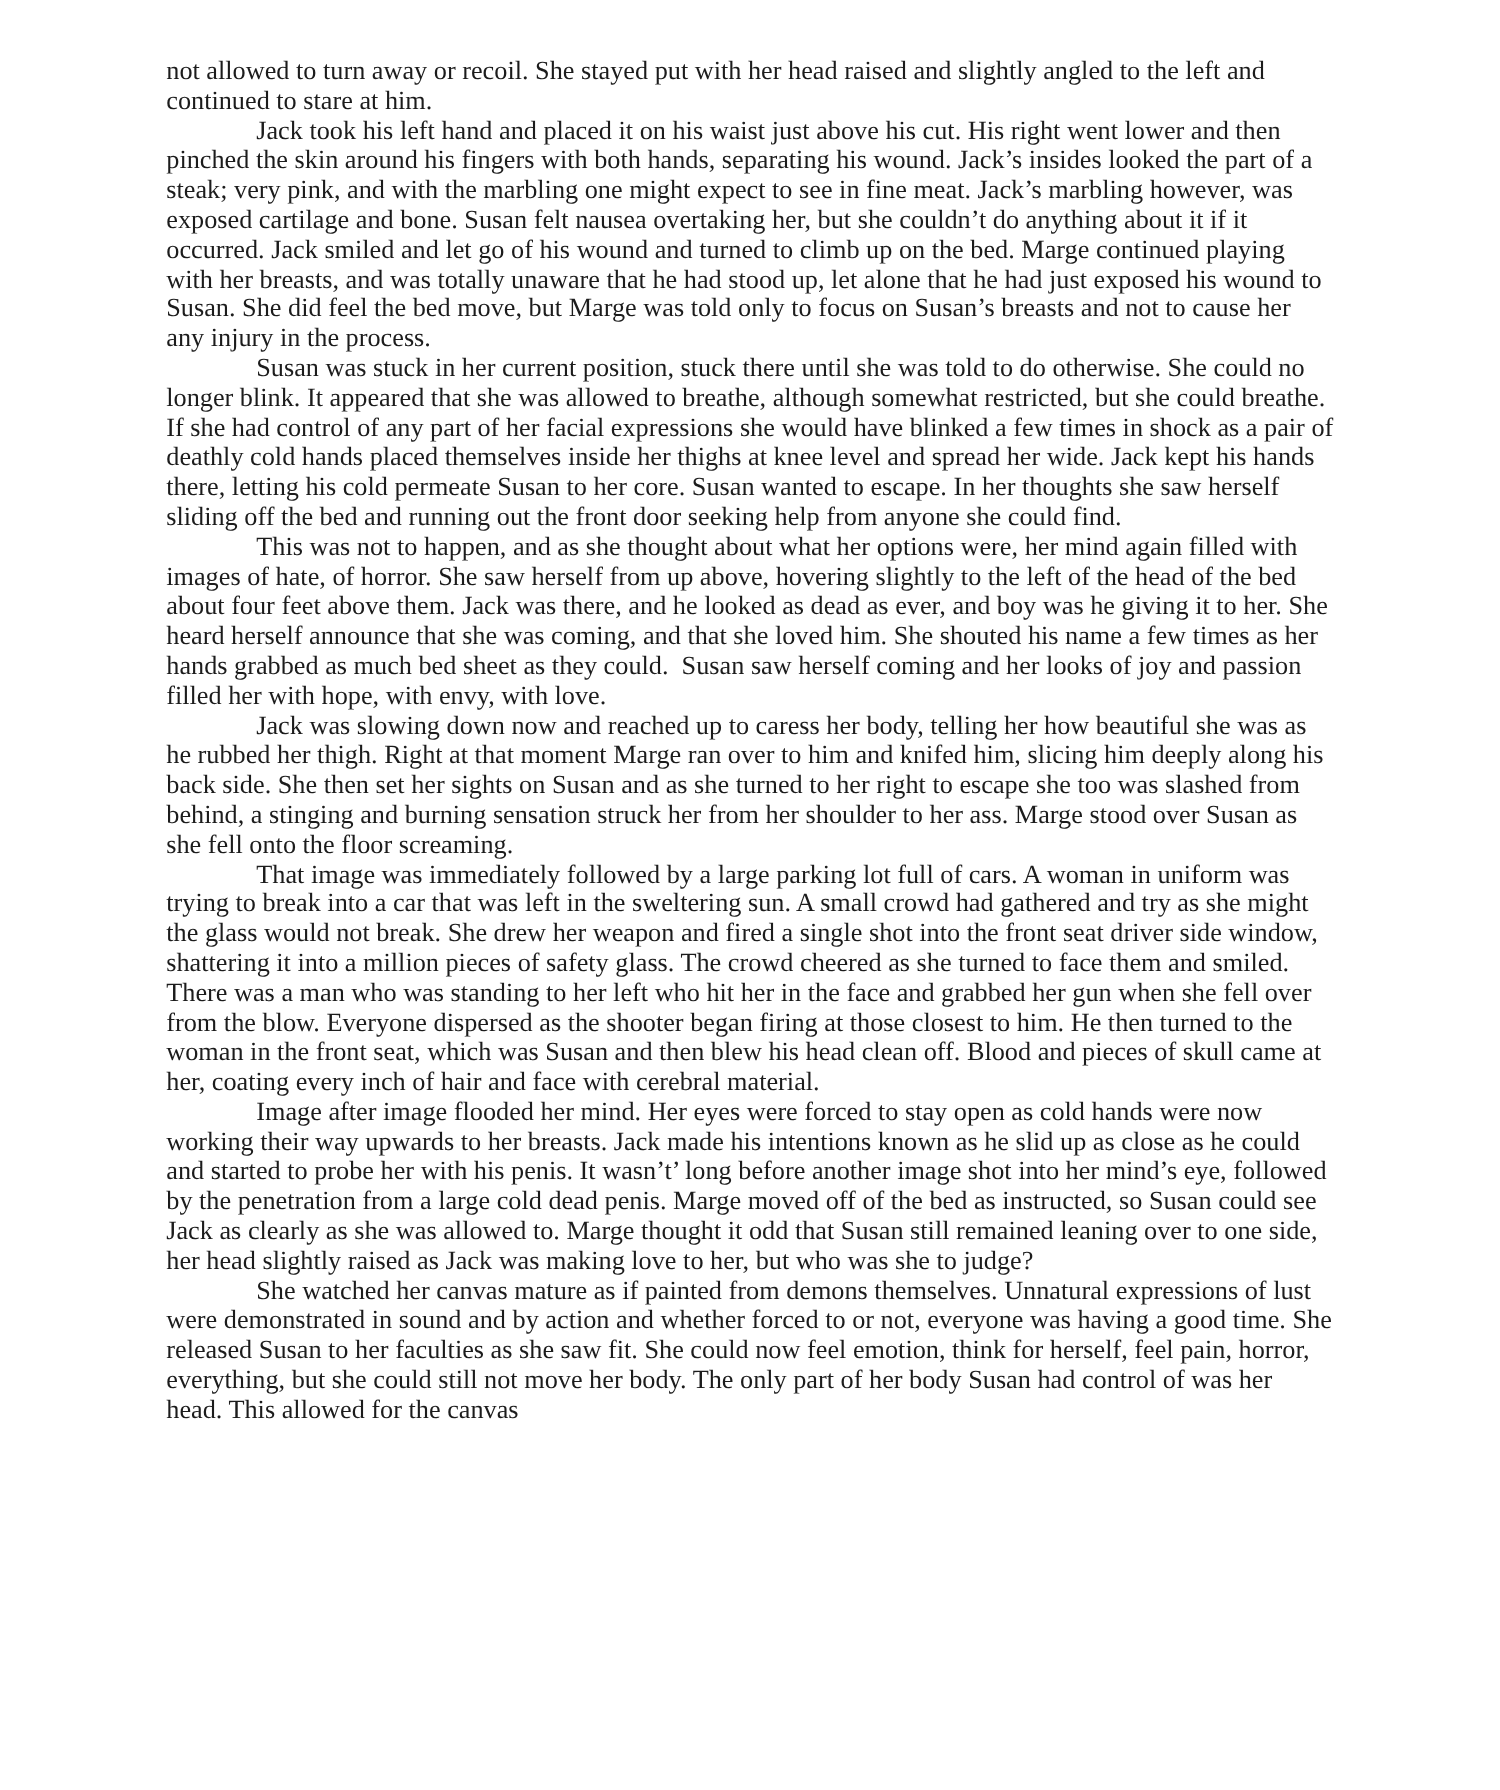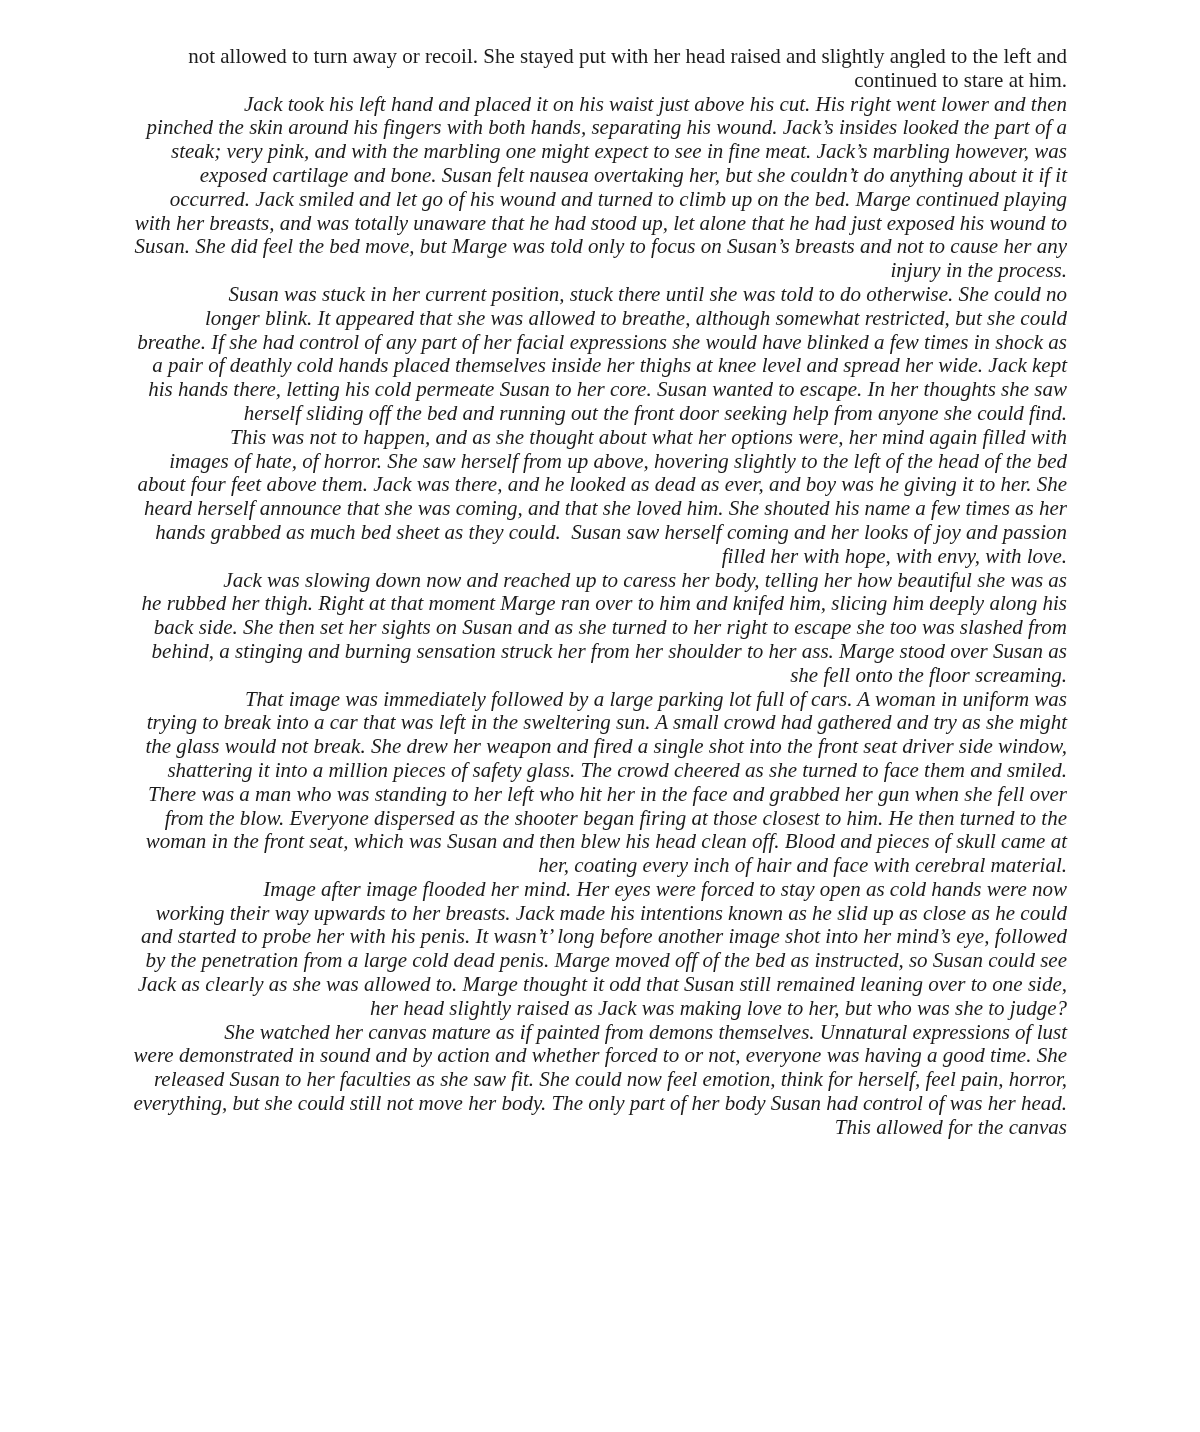--- a/index.html
+++ b/index.html
@@ -20,25 +20,23 @@
     font-family: "Liberation Serif", "DejaVu Serif", serif;
     font-size: 21px;
     line-height: 23.8px;
     color: #1c1c1c;
     text-align: left;
   }
   .body-text p {
     margin: 0;
     padding: 0;
     white-space: pre-wrap;
-    text-align: right;
   }
   .body-text p.indent {
     text-indent: 72px;
-    font-style: italic;
   }
 </style>
 </head>
 <body>
 
 <div class="page">
   <div class="body-text">
     <p>not allowed to turn away or recoil. She stayed put with her head raised and slightly angled to the left and continued to stare at him.</p>
     <p class="indent">Jack took his left hand and placed it on his waist just above his cut. His right went lower and then pinched the skin around his fingers with both hands, separating his wound. Jack’s insides looked the part of a steak; very pink, and with the marbling one might expect to see in fine meat. Jack’s marbling however, was exposed cartilage and bone. Susan felt nausea overtaking her, but she couldn’t do anything about it if it occurred. Jack smiled and let go of his wound and turned to climb up on the bed. Marge continued playing with her breasts, and was totally unaware that he had stood up, let alone that he had just exposed his wound to Susan. She did feel the bed move, but Marge was told only to focus on Susan’s breasts and not to cause her any injury in the process.</p>
     <p class="indent">Susan was stuck in her current position, stuck there until she was told to do otherwise. She could no longer blink. It appeared that she was allowed to breathe, although somewhat restricted, but she could breathe. If she had control of any part of her facial expressions she would have blinked a few times in shock as a pair of deathly cold hands placed themselves inside her thighs at knee level and spread her wide. Jack kept his hands there, letting his cold permeate Susan to her core. Susan wanted to escape. In her thoughts she saw herself sliding off the bed and running out the front door seeking help from anyone she could find.</p>

